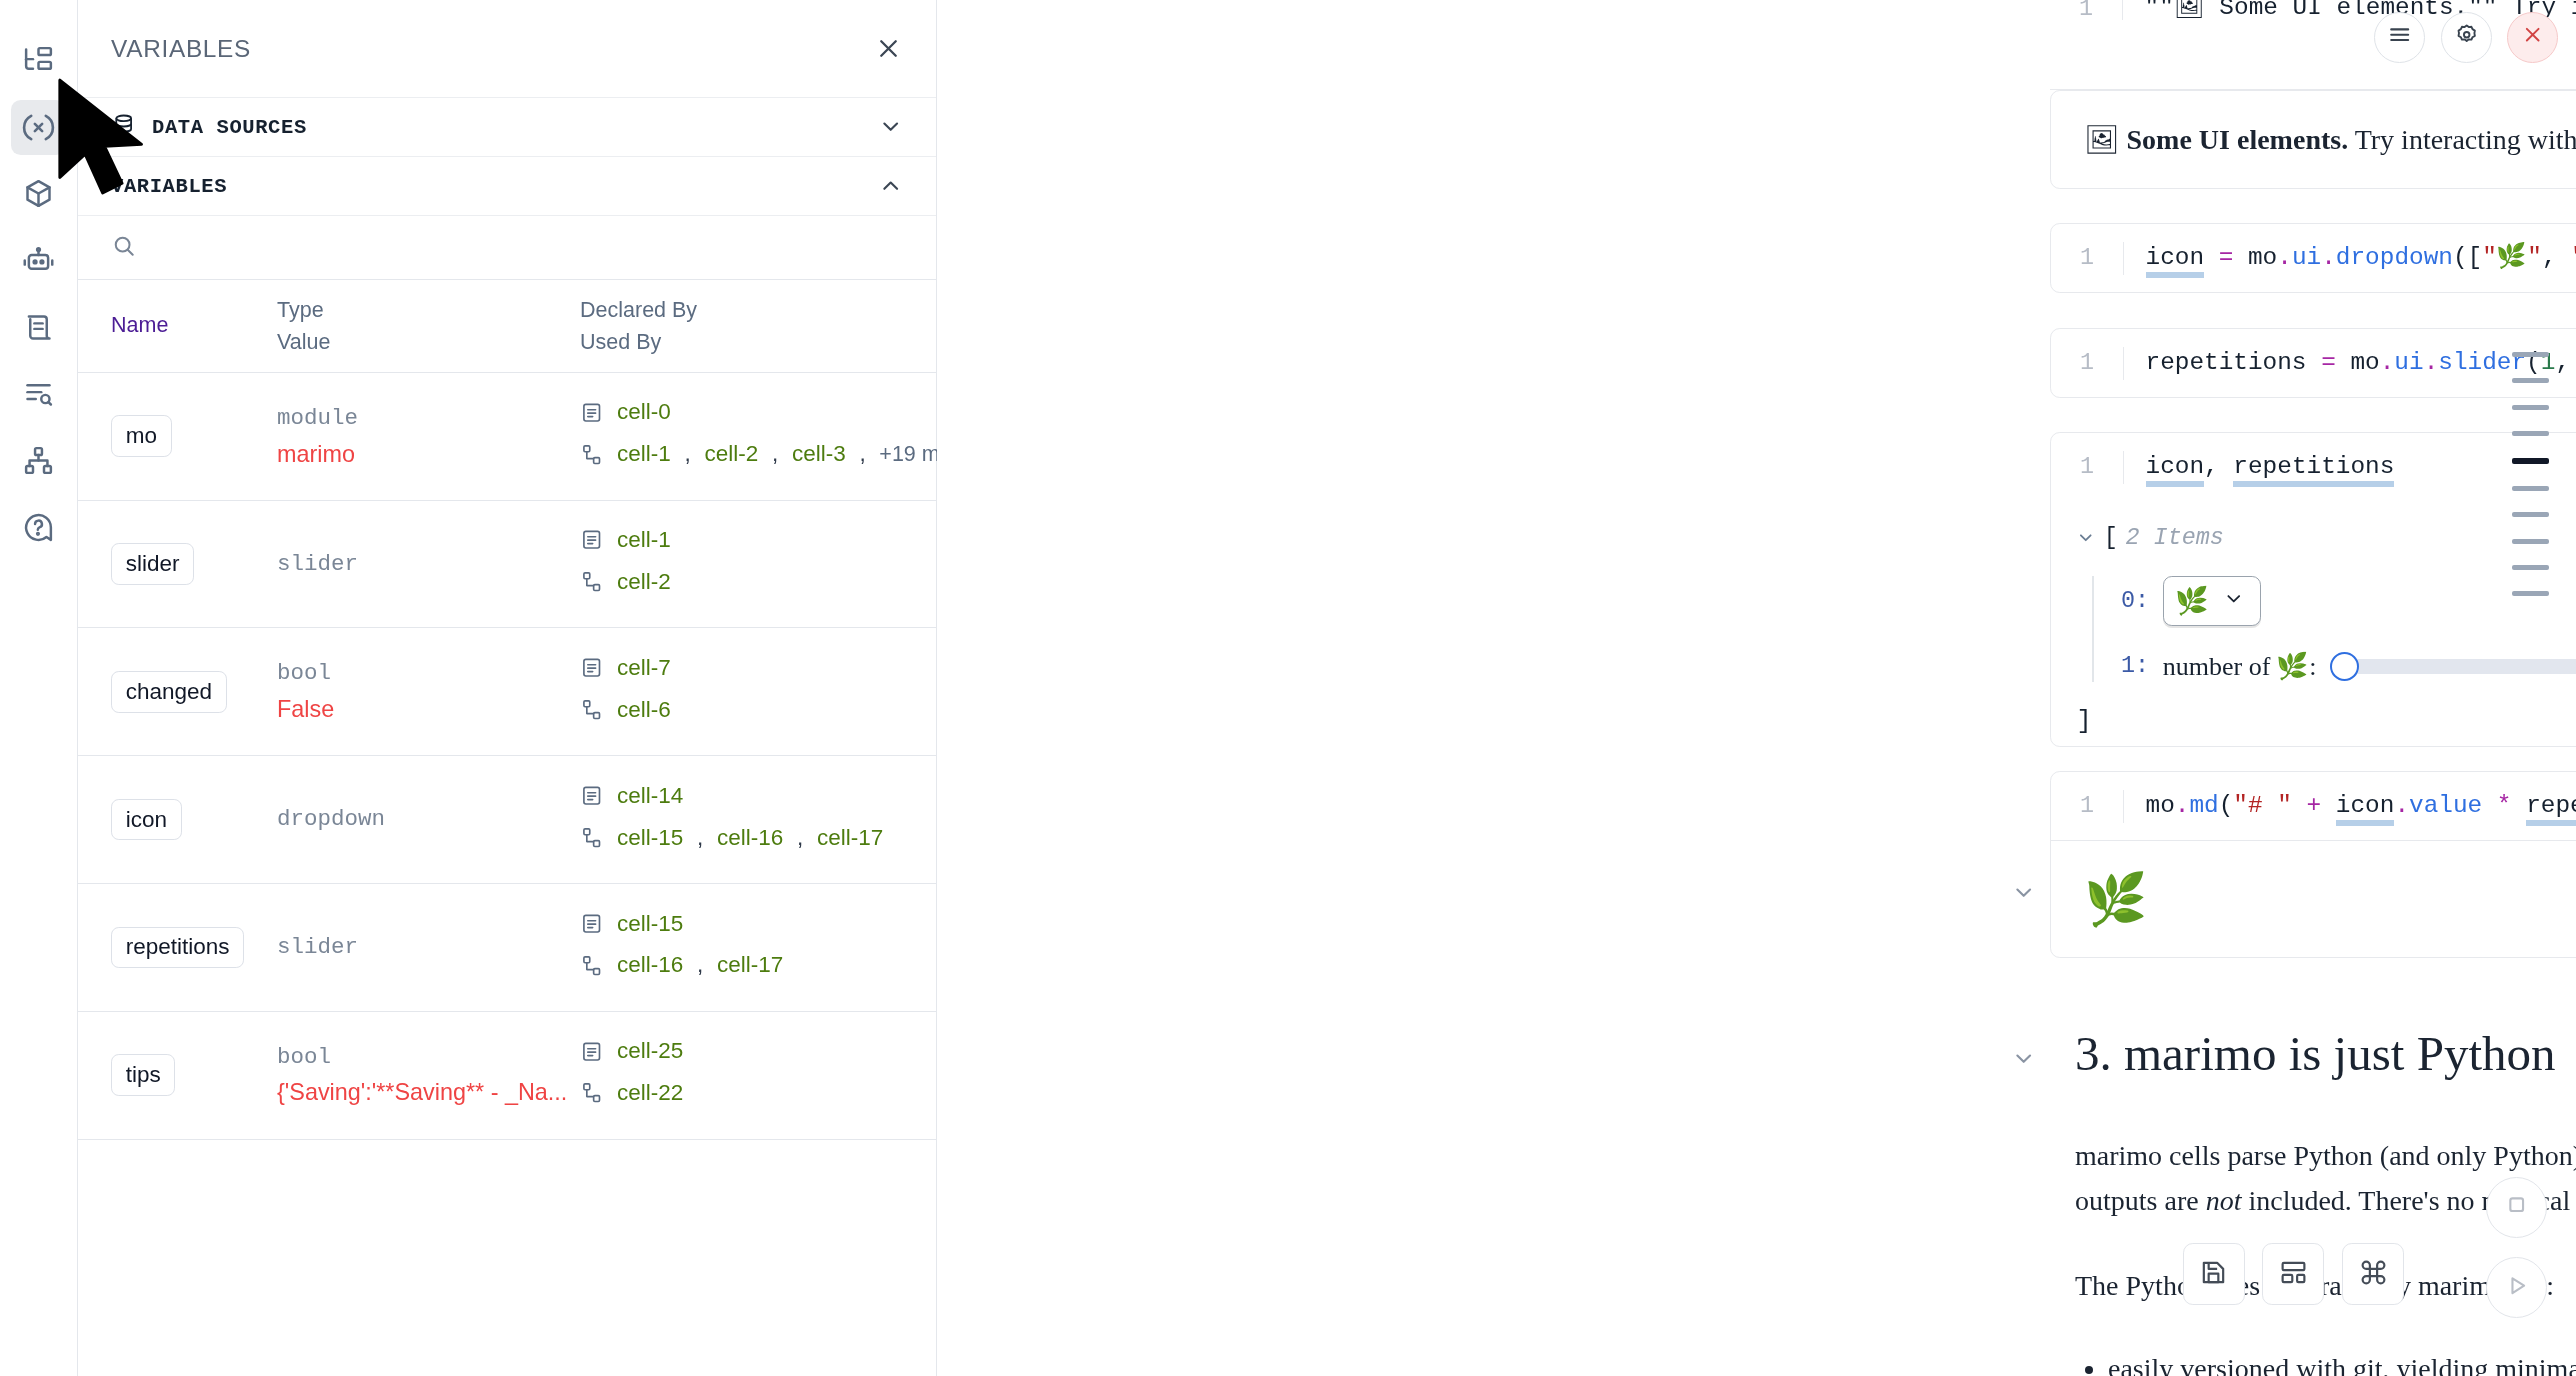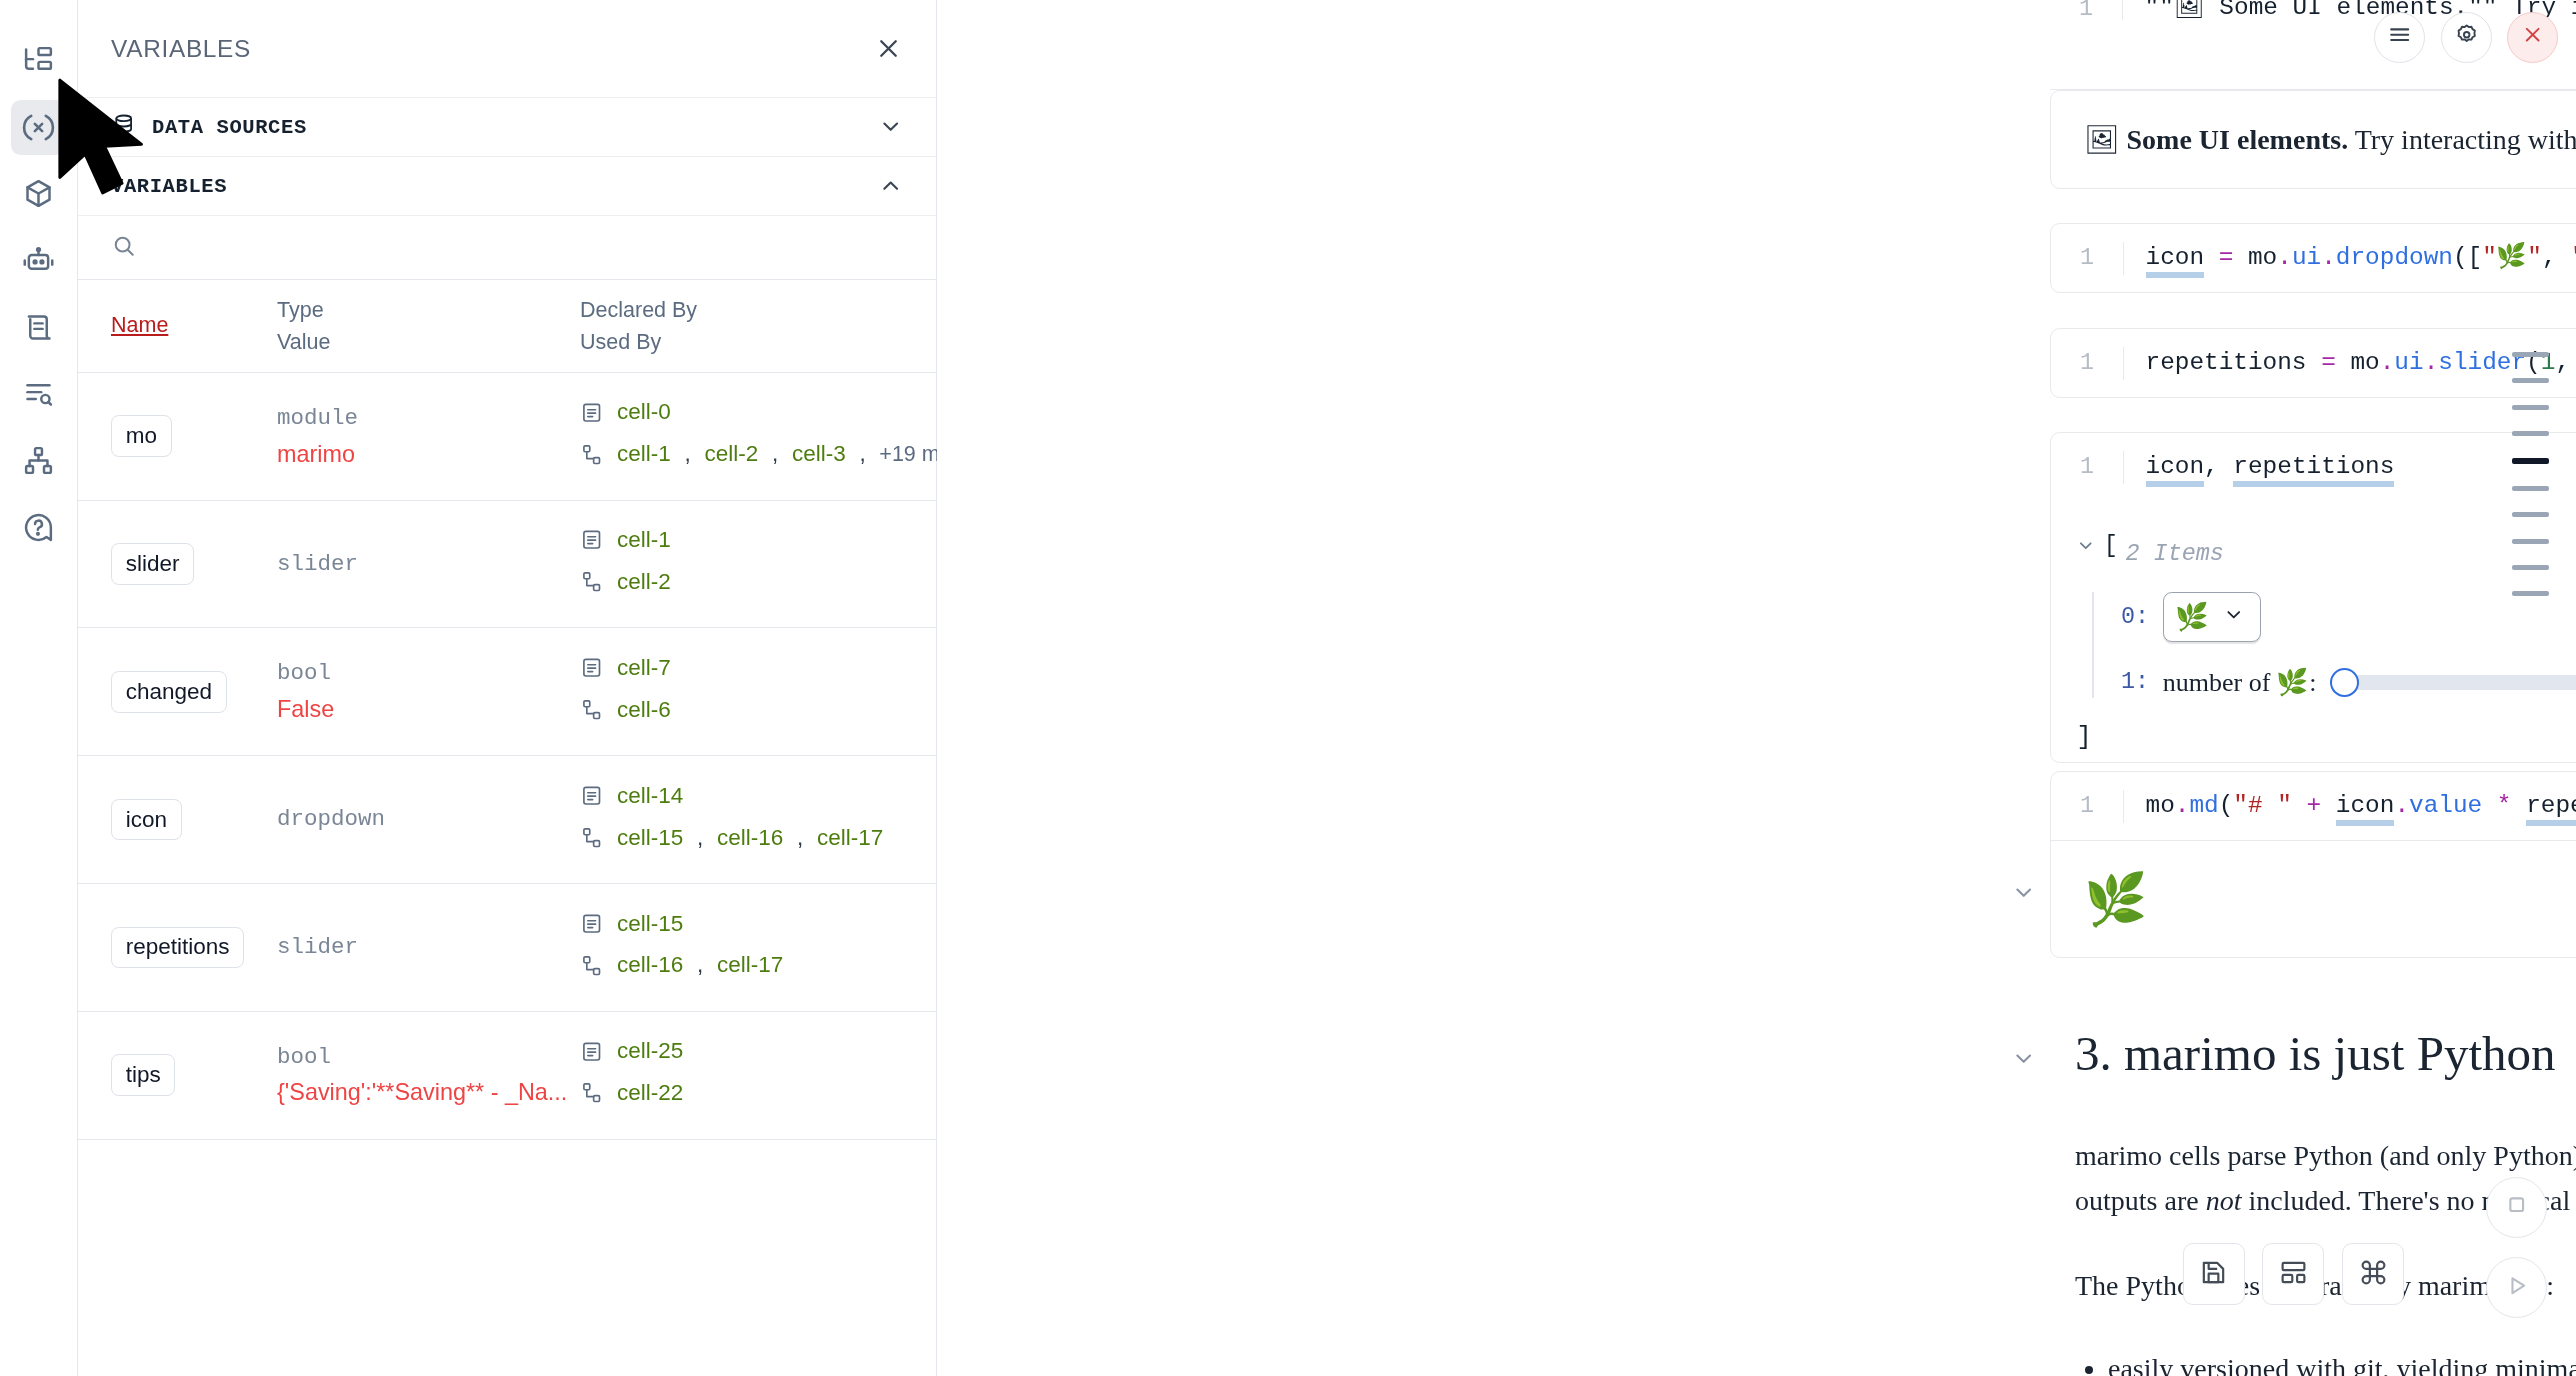--- a/index.html
+++ b/index.html
@@ -72,21 +72,21 @@
   .vrow {
     display: flex; padding: 21.5px 0 21.5px 33px;
     border-bottom: 1px solid #e4e7ec; align-items: center; min-height: 115px;
   }
   .c-name  { width: 166px; flex: 0 0 166px; }
   .c-type  { width: 303px; flex: 0 0 303px; }
   .c-decl  { flex: 1; min-width: 0; }
 
   .hdr-top { font-size: 21.5px; color: #5b6b80; line-height: 1.5; }
   .hdr-bot { font-size: 21.5px; color: #5b6b80; line-height: 1.5; }
-  .hdr-name { font-size: 21.5px; color: #b91c1c; text-decoration: underline; }
+  .hdr-name { font-size: 21.5px; color: #4c1d95; }
 
   .namechip {
     display: inline-block; border: 1px solid #dde1e8; border-radius: 7.8px;
     padding: 6.8px 13.7px; font-size: 22.5px; color: #111827;
     font-family: "Liberation Sans", sans-serif; background: #fff;
     white-space: nowrap;
   }
   .vtype {
     font-family: "Liberation Mono", monospace; font-size: 22.5px;
     color: #7a8696; line-height: 1.55; white-space: nowrap;
@@ -171,21 +171,21 @@
     font-family: "Liberation Serif", serif; font-size: 28px; color: #1b2431;
     line-height: 1.4;
   }
   .md-out b { font-weight: 700; }
 
   .plainout { padding: 23.4px 0 9.8px 25.4px; }
   .po-head { display: flex; align-items: center; gap: 7.8px;
              font-family: "Liberation Mono", monospace; font-size: 23.4px;
              color: #7a8696; }
   .po-head .brk { color: #16212f; }
-  .po-items-label { font-style: italic; color: #9aa4b2; margin-top: 16px; }
+  .po-items-label { font-style: italic; color: #9aa4b2; }
   .po-body { border-left: 2px solid #e2e6ea; margin-left: 15.6px; padding-left: 27px; }
   .po-row { display: flex; align-items: center; gap: 13.7px; margin: 25.4px 0; }
   .po-idx { font-family: "Liberation Mono", monospace; font-size: 23.4px; color: #3b5aa6; }
   .po-close { font-family: "Liberation Mono", monospace; font-size: 25.4px; color: #16212f; }
 
   .dd {
     border: 1px solid #9aa3ad; border-radius: 8.8px; background: #fff;
     padding: 7.8px 11.7px; display: flex; align-items: center; gap: 13.7px;
     box-shadow: 0 2px 0 rgba(0,0,0,.10); cursor: pointer; min-width: 98px;
   }

